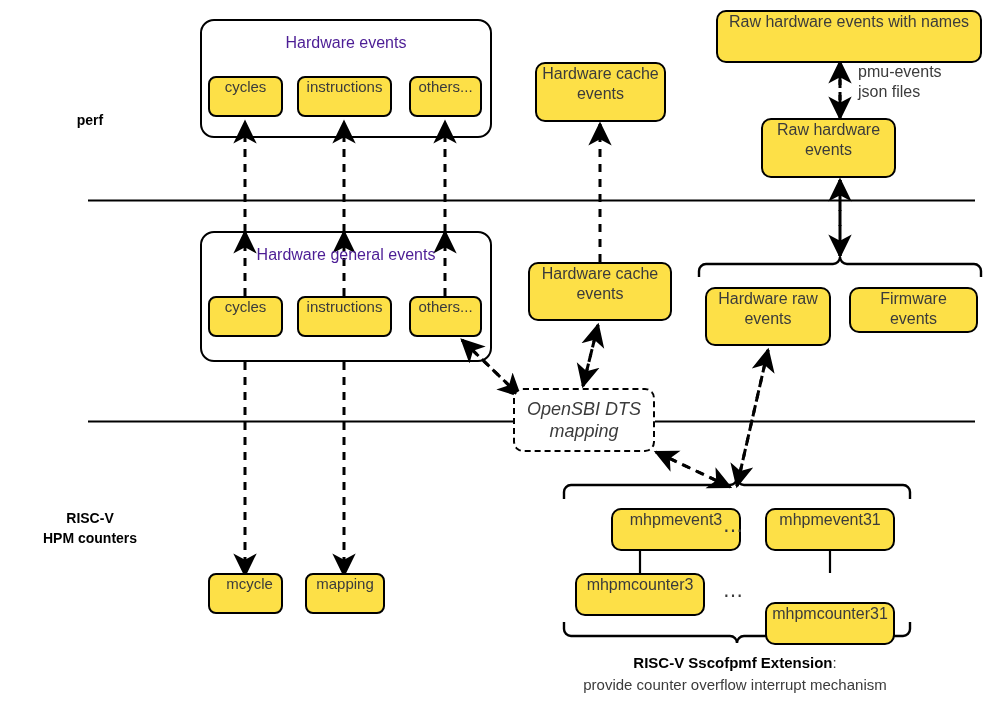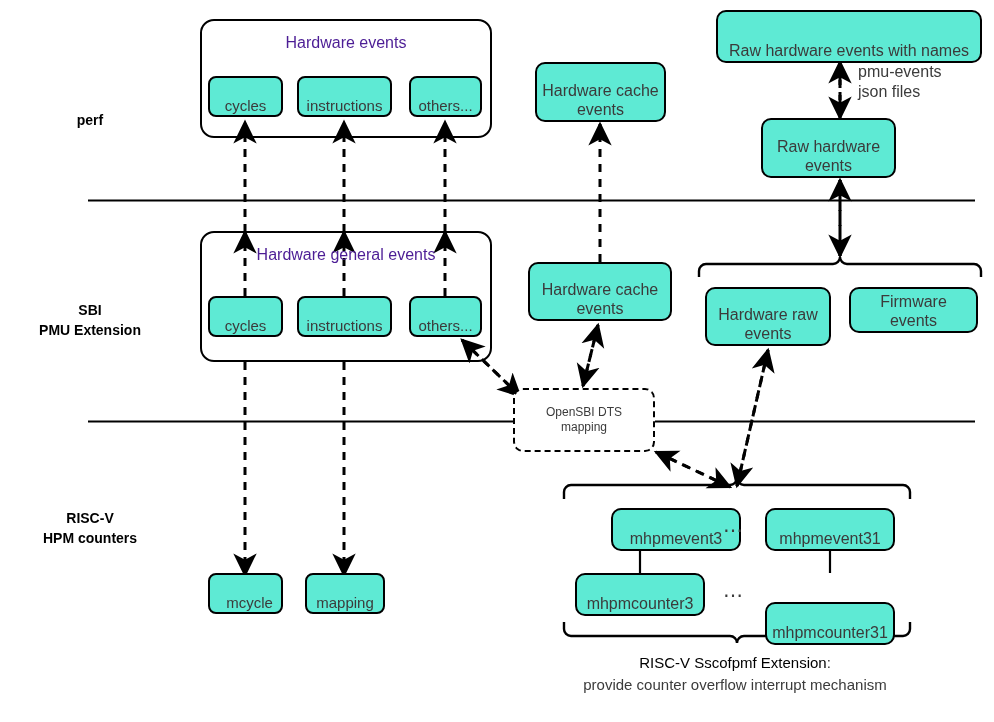--- a/index.html
+++ b/index.html
@@ -20,23 +20,23 @@
     left: 0; top: 0;
     width: 994px;
     height: 722px;
     pointer-events: none;
   }
   .box {
     position: absolute;
     box-sizing: border-box;
     border: 2px solid #000000;
     border-radius: 10px;
-    background: #5eead4;
+    background: #fde047;
     display: flex;
-    align-items: flex-end;
+    align-items: flex-start;
     justify-content: center;
     text-align: center;
     color: #3b3b3b;
     font-size: 16px;
     line-height: 1.22;
     z-index: 5;
   }
   .box.small { font-size: 15px; border-radius: 8px; }
   .box.group {
     align-items: flex-start;
@@ -53,21 +53,22 @@
   .dashed-box {
     position: absolute;
     box-sizing: border-box;
     border: 2px dashed #000000;
     border-radius: 10px;
     background: #ffffff;
     display: flex;
     align-items: center;
     justify-content: center;
     text-align: center;
-    font-size: 12px;
+    font-style: italic;
+    font-size: 18px;
     color: #3b3b3b;
     line-height: 1.25;
     z-index: 6;
   }
   .side-label {
     position: absolute;
     font-weight: bold;
     font-size: 14px;
     color: #000000;
     line-height: 1.45;
@@ -90,21 +91,21 @@
     z-index: 5;
   }
   .caption {
     position: absolute;
     text-align: center;
     font-size: 15px;
     color: #3b3b3b;
     line-height: 1.45;
     z-index: 5;
   }
-  .caption .strong { font-weight: normal; color: #000000; }
+  .caption .strong { font-weight: bold; color: #000000; }
 </style>
 </head>
 <body>
 
 <div id="canvas">
 
   <svg class="svg-layer" viewBox="0 0 994 722">
     <defs>
       <marker id="ah" markerWidth="9" markerHeight="9" refX="7.2" refY="4.5" orient="auto" markerUnits="strokeWidth">
         <path d="M0,0.6 L8,4.5 L0,8.4 L2.1,4.5 Z" fill="#000"></path>
@@ -161,24 +162,20 @@
 
       <line x1="640" y1="551" x2="640" y2="573" stroke-width="2.2"></line>
       <line x1="830" y1="551" x2="830" y2="573" stroke-width="2.2"></line>
     </g>
   </svg>
 
   <div class="side-label" style="left:40px; top:110px; width:100px;">
     <span>perf</span>
   </div>
 
-  <div class="side-label" style="left:10px; top:300px; width:160px;">
-    <div>SBI</div>
-    <div>PMU Extension</div>
-  </div>
 
   <div class="side-label" style="left:10px; top:508px; width:160px;">
     <div>RISC-V</div>
     <div>HPM counters</div>
   </div>
 
   <div class="box group" style="left:200px; top:19px; width:292px; height:119px;">
     <div class="group-title">Hardware events</div>
   </div>
 

